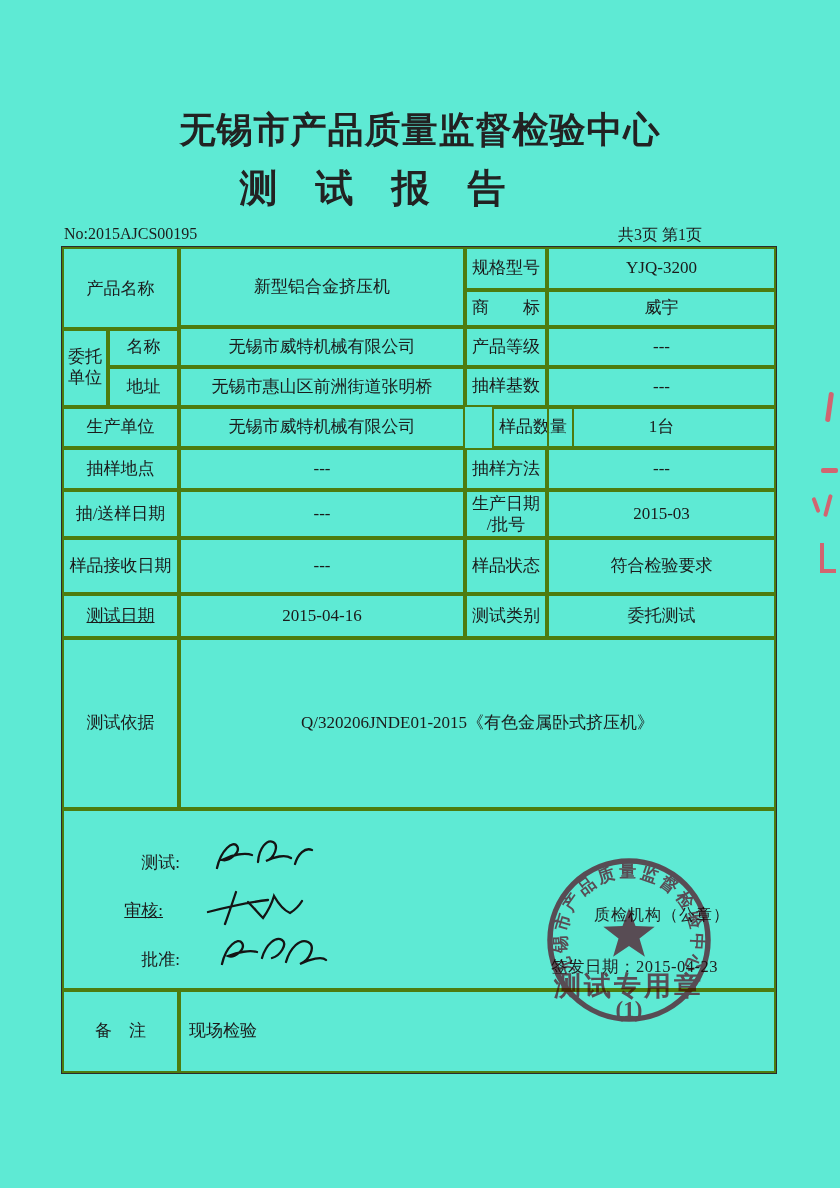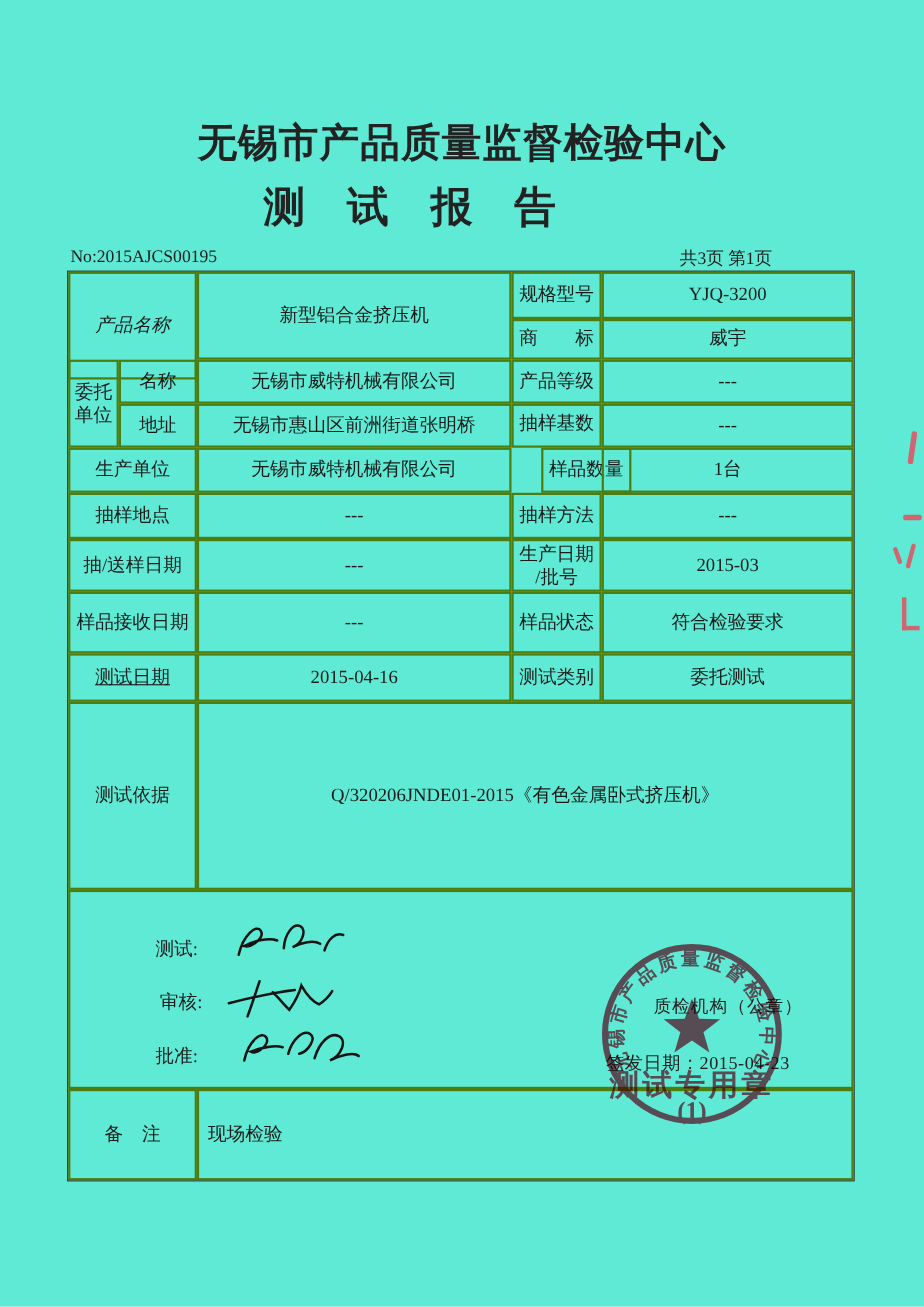--- a/index.html
+++ b/index.html
@@ -46,21 +46,21 @@
 
 <div class="page">
 
   <div class="org-title">无锡市产品质量监督检验中心</div>
   <div class="doc-title">测　试　报　告</div>
   <div class="report-no">No:2015AJCS00195</div>
   <div class="page-info">共3页 第1页</div>
 
   <div class="grid-outline"></div>
 
-  <div class="cell" style="left:62px;top:247px;width:117px;height:98px;font-style:italic;">产品名称</div>
+  <div class="cell" style="left:62px;top:247px;width:117px;height:84px;">产品名称</div>
   <div class="cell" style="left:179px;top:247px;width:286px;height:80px;">新型铝合金挤压机</div>
   <div class="cell" style="left:465px;top:247px;width:82px;height:43px;">规格型号</div>
   <div class="cell" style="left:547px;top:247px;width:229px;height:43px;">YJQ-3200</div>
   <div class="cell" style="left:465px;top:290px;width:82px;height:37px;">商　　标</div>
   <div class="cell" style="left:547px;top:290px;width:229px;height:37px;">威宇</div>
 
   <div class="cell two-line" style="left:62px;top:327px;width:46px;height:80px;">
     <span>委托</span>
     <span>单位</span>
   </div>
@@ -99,21 +99,21 @@
   <div class="cell" style="left:62px;top:594px;width:117px;height:44px;text-decoration:underline;">测试日期</div>
   <div class="cell" style="left:179px;top:594px;width:286px;height:44px;">2015-04-16</div>
   <div class="cell" style="left:465px;top:594px;width:82px;height:44px;">测试类别</div>
   <div class="cell" style="left:547px;top:594px;width:229px;height:44px;">委托测试</div>
 
   <div class="cell" style="left:62px;top:638px;width:117px;height:171px;">测试依据</div>
   <div class="cell" style="left:179px;top:638px;width:597px;height:171px;">Q/320206JNDE01-2015《有色金属卧式挤压机》</div>
 
   <div class="cell" style="left:62px;top:809px;width:714px;height:181px;"></div>
   <div class="sig-label" style="left:120px;top:851px;">测试:</div>
-  <div class="sig-label" style="left:124px;top:899px;">审核:</div>
+  <div class="sig-label" style="left:103px;top:899px;text-decoration:underline;">审核:</div>
   <div class="sig-label" style="left:120px;top:948px;">批准:</div>
   <svg class="sig-svg" style="left:205px;top:832px;" width="115" height="52" viewBox="0 0 115 52">
     <path d="M12 36 C16 18 28 8 32 14 C36 20 24 30 17 28 C26 23 40 20 47 23 M53 30 C54 16 62 7 68 10 C74 13 70 26 61 29 C69 25 80 22 86 26 M90 32 C93 22 100 15 107 18"></path>
   </svg>
   <svg class="sig-svg" style="left:200px;top:882px;" width="110" height="48" viewBox="0 0 110 48">
     <path d="M8 30 C28 25 50 20 68 18 M36 10 C32 22 28 34 25 42 M48 20 C54 26 58 31 63 36 C68 29 72 21 74 14 C78 21 83 28 90 31 C95 28 99 24 102 19"></path>
   </svg>
   <svg class="sig-svg" style="left:212px;top:928px;" width="120" height="54" viewBox="0 0 120 54">
     <path d="M10 36 C14 18 26 9 30 15 C34 21 22 31 16 28 C26 24 38 22 45 24 M50 30 C54 16 64 8 70 12 C76 16 68 28 60 30 M74 34 C78 20 88 10 96 14 C104 18 98 32 88 36 C98 31 110 28 114 32"></path>
   </svg>

